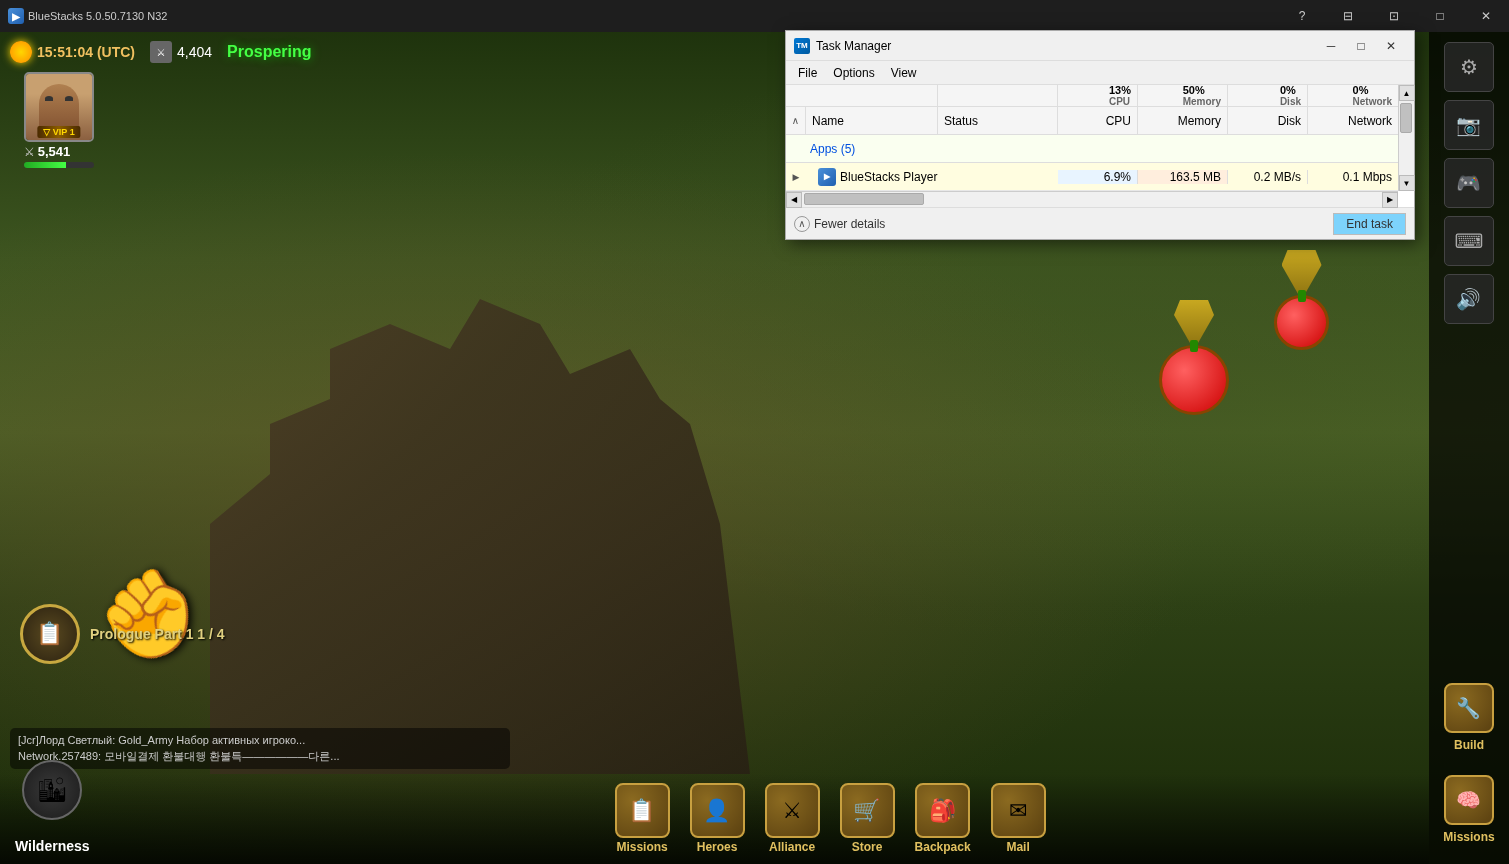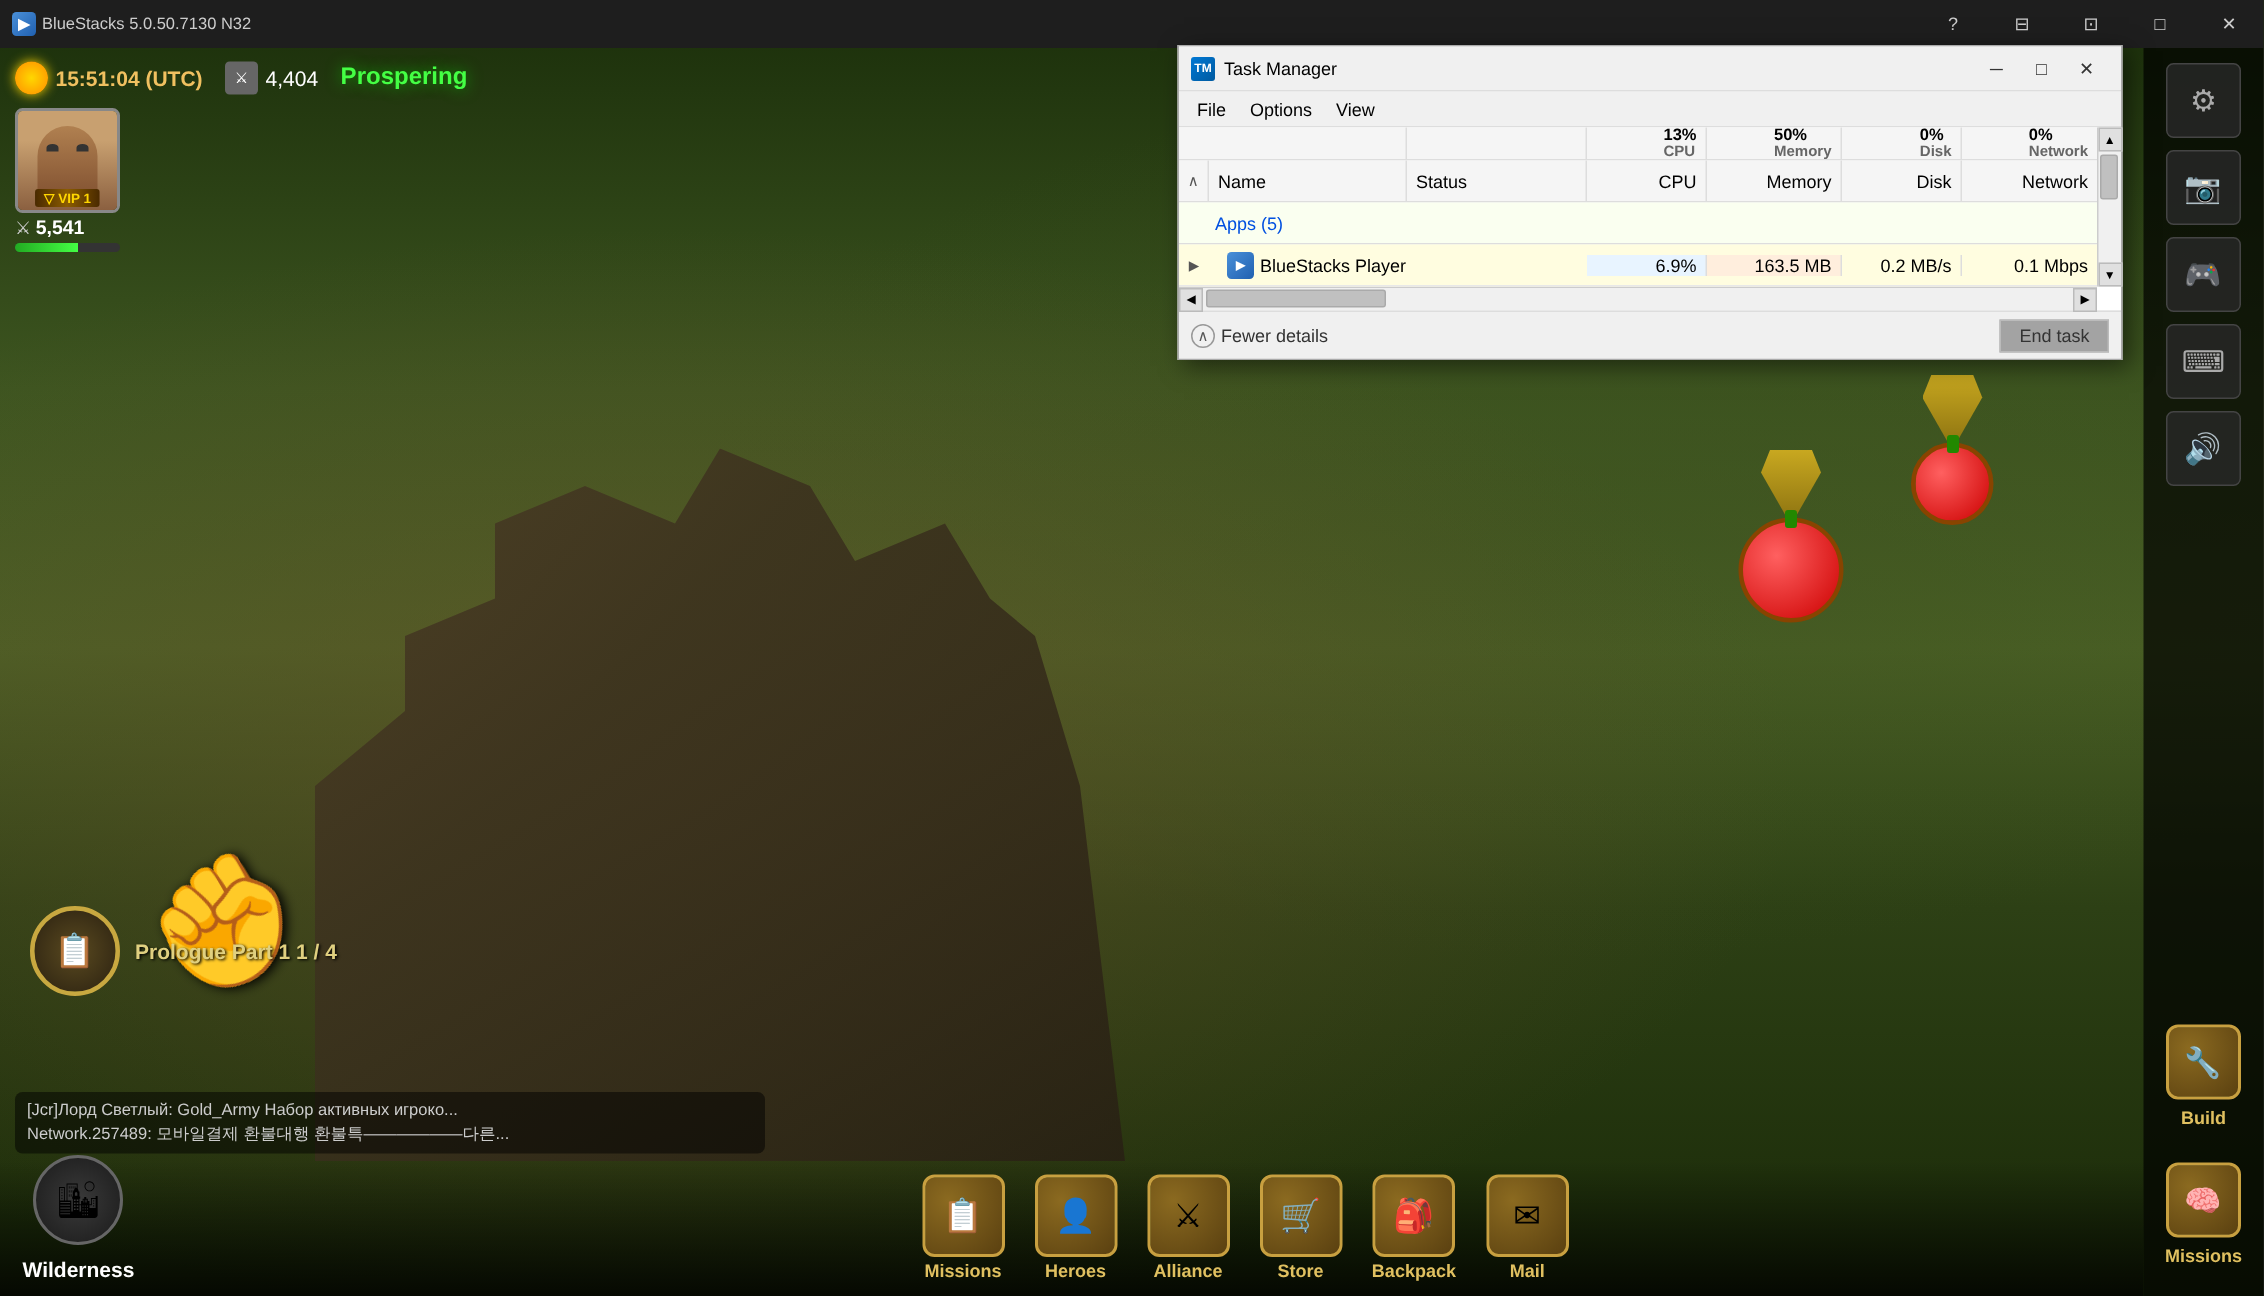--- a/index.html
+++ b/index.html
@@ -139,21 +139,21 @@
       border-radius: 5px;
       display: flex; align-items: center; justify-content: center;
       cursor: pointer;
       font-size: 20px;
       color: #aaa;
     }
 
     
     #player-avatar {
       position: absolute;
-      top: 72px; left: 10px;
+      top: 72px; left: 24px;
       z-index: 50;
     }
 
     .avatar-img {
       width: 70px; height: 70px;
       background: linear-gradient(135deg, #3a3a3a, #1a1a1a);
       border: 2px solid #888;
       border-radius: 5px;
       overflow: hidden;
       position: relative;
@@ -252,21 +252,21 @@
       width: 60px; height: 60px;
       background: radial-gradient(circle, #3a3a3a, #1a1a1a);
       border: 2px solid #666;
       border-radius: 50%;
       display: flex; align-items: center; justify-content: center;
       font-size: 24px;
     }
 
     .wilderness-label {
       color: #fff; font-size: 14px; font-weight: bold;
-      margin-top: 8px;
+      margin-top: 18px;
     }
 
     
     #chat-area {
       position: absolute;
       bottom: 95px; left: 10px;
       width: 500px;
       background: rgba(0,0,0,0.5);
       border-radius: 5px;
       padding: 5px 8px;
@@ -667,21 +667,21 @@
     .fewer-icon {
       width: 16px; height: 16px;
       border: 1px solid #999;
       border-radius: 50%;
       display: flex; align-items: center; justify-content: center;
       font-size: 10px; color: #555;
     }
 
     .end-task-btn {
       margin-left: auto;
-      background: #a3a3a3;
+      background: #7dd3fc;
       border: 1px solid #bbb;
       padding: 3px 12px;
       font-size: 12px; cursor: pointer;
       color: #333;
     }
 
     
     .building-silhouette {
       position: absolute;
       bottom: 90px; left: 150px;

